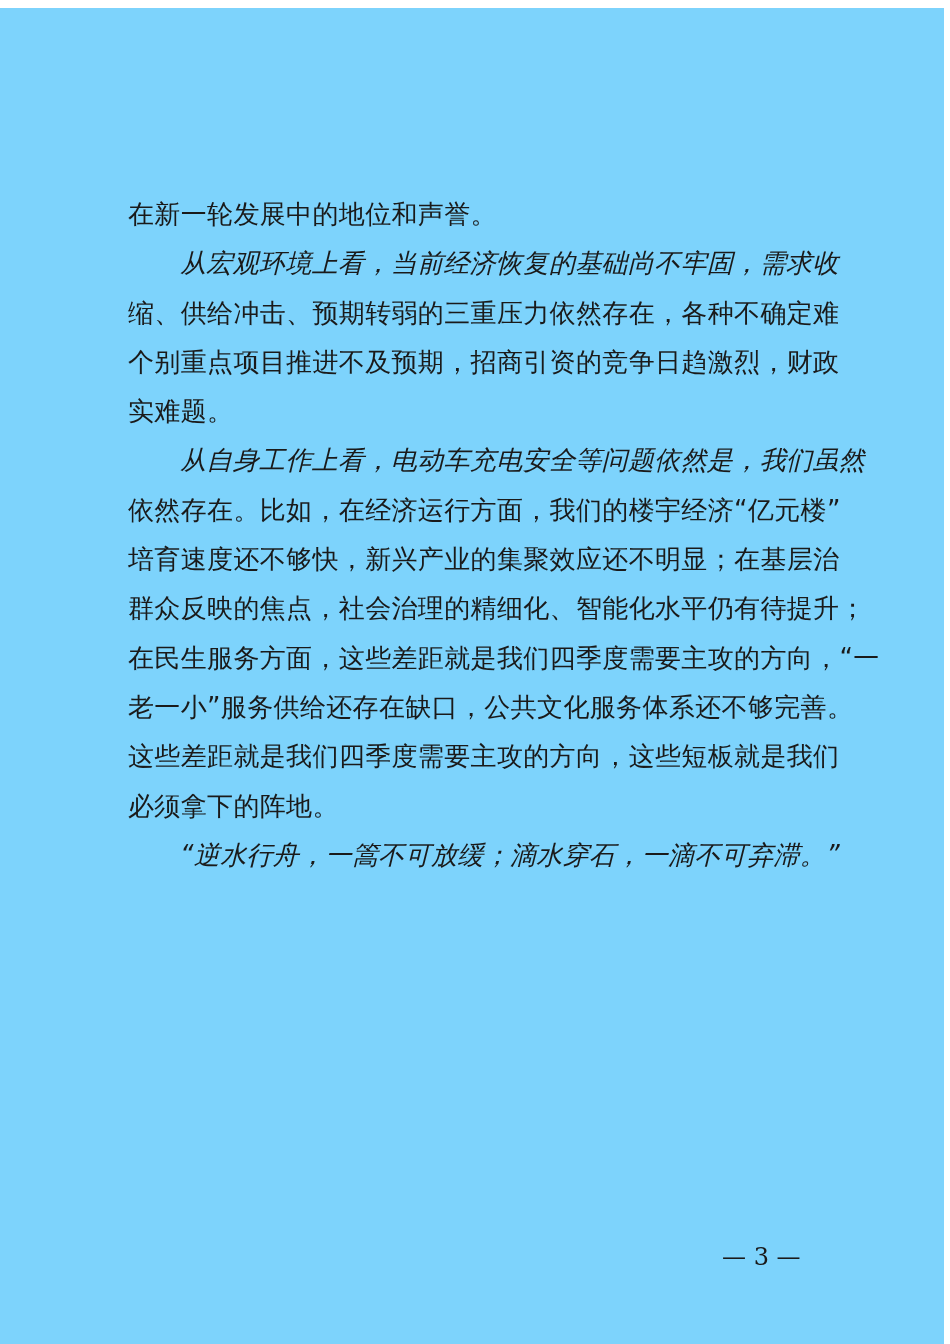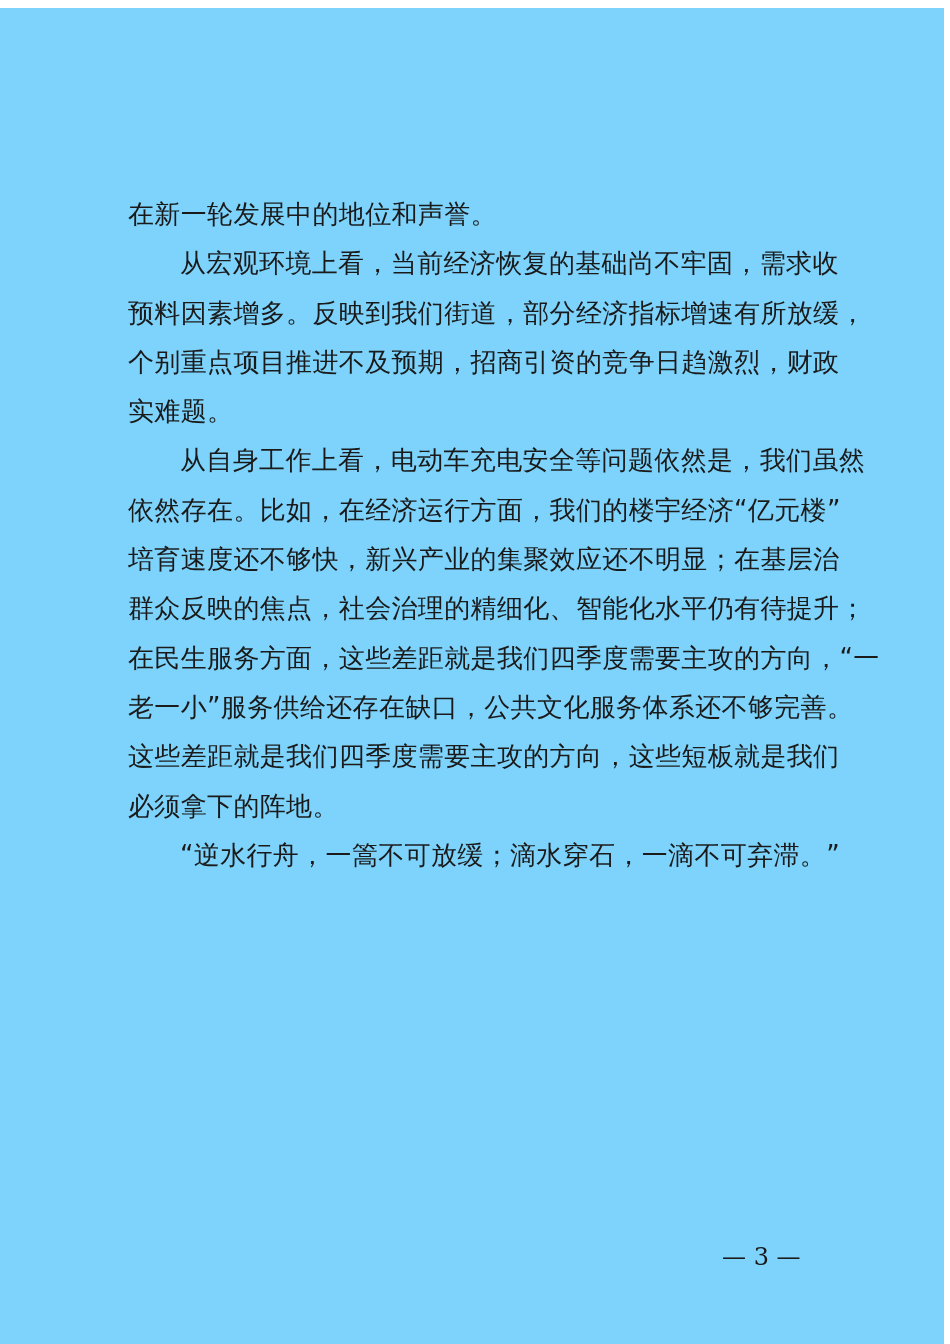--- a/index.html
+++ b/index.html
@@ -8,35 +8,35 @@
   .text-block { position: absolute; left: 128px; top: 182px; width: 706px; }
   .line {
     font-family: "DejaVu Sans", "Liberation Sans", sans-serif;
     font-size: 26px;
     line-height: 49.3px;
     height: 49.3px;
     color: #1a1a1a;
     white-space: nowrap;
     letter-spacing: 0.35px;
   }
-  .indent { padding-left: 52px; }
+  .indent { padding-left: 52px; font-style: italic; }
   .page-number {
     position: absolute; left: 722px; top: 1235px;
     font-family: "DejaVu Serif", "Liberation Serif", serif;
     font-size: 24px; color: #1a1a1a; white-space: nowrap;
   }
 </style>
 </head>
 <body>
 
 <div class="page">
   <div class="text-block">
     <div class="line">在新一轮发展中的地位和声誉。</div>
     <div class="line indent">从宏观环境上看，当前经济恢复的基础尚不牢固，需求收</div>
-    <div class="line">预料因素增多。反映到我们街道，部分经济指标增速有所放缓，</div>
+    <div class="line">缩、供给冲击、预期转弱的三重压力依然存在，各种不确定难</div>
     <div class="line">个别重点项目推进不及预期，招商引资的竞争日趋激烈，财政</div>
     <div class="line">实难题。</div>
     <div class="line indent">从自身工作上看，电动车充电安全等问题依然是，我们虽然</div>
     <div class="line">依然存在。比如，在经济运行方面，我们的楼宇经济“亿元楼”</div>
     <div class="line">培育速度还不够快，新兴产业的集聚效应还不明显；在基层治</div>
     <div class="line">群众反映的焦点，社会治理的精细化、智能化水平仍有待提升；</div>
     <div class="line">在民生服务方面，这些差距就是我们四季度需要主攻的方向，“一</div>
     <div class="line">老一小”服务供给还存在缺口，公共文化服务体系还不够完善。</div>
     <div class="line">这些差距就是我们四季度需要主攻的方向，这些短板就是我们</div>
     <div class="line">必须拿下的阵地。</div>

